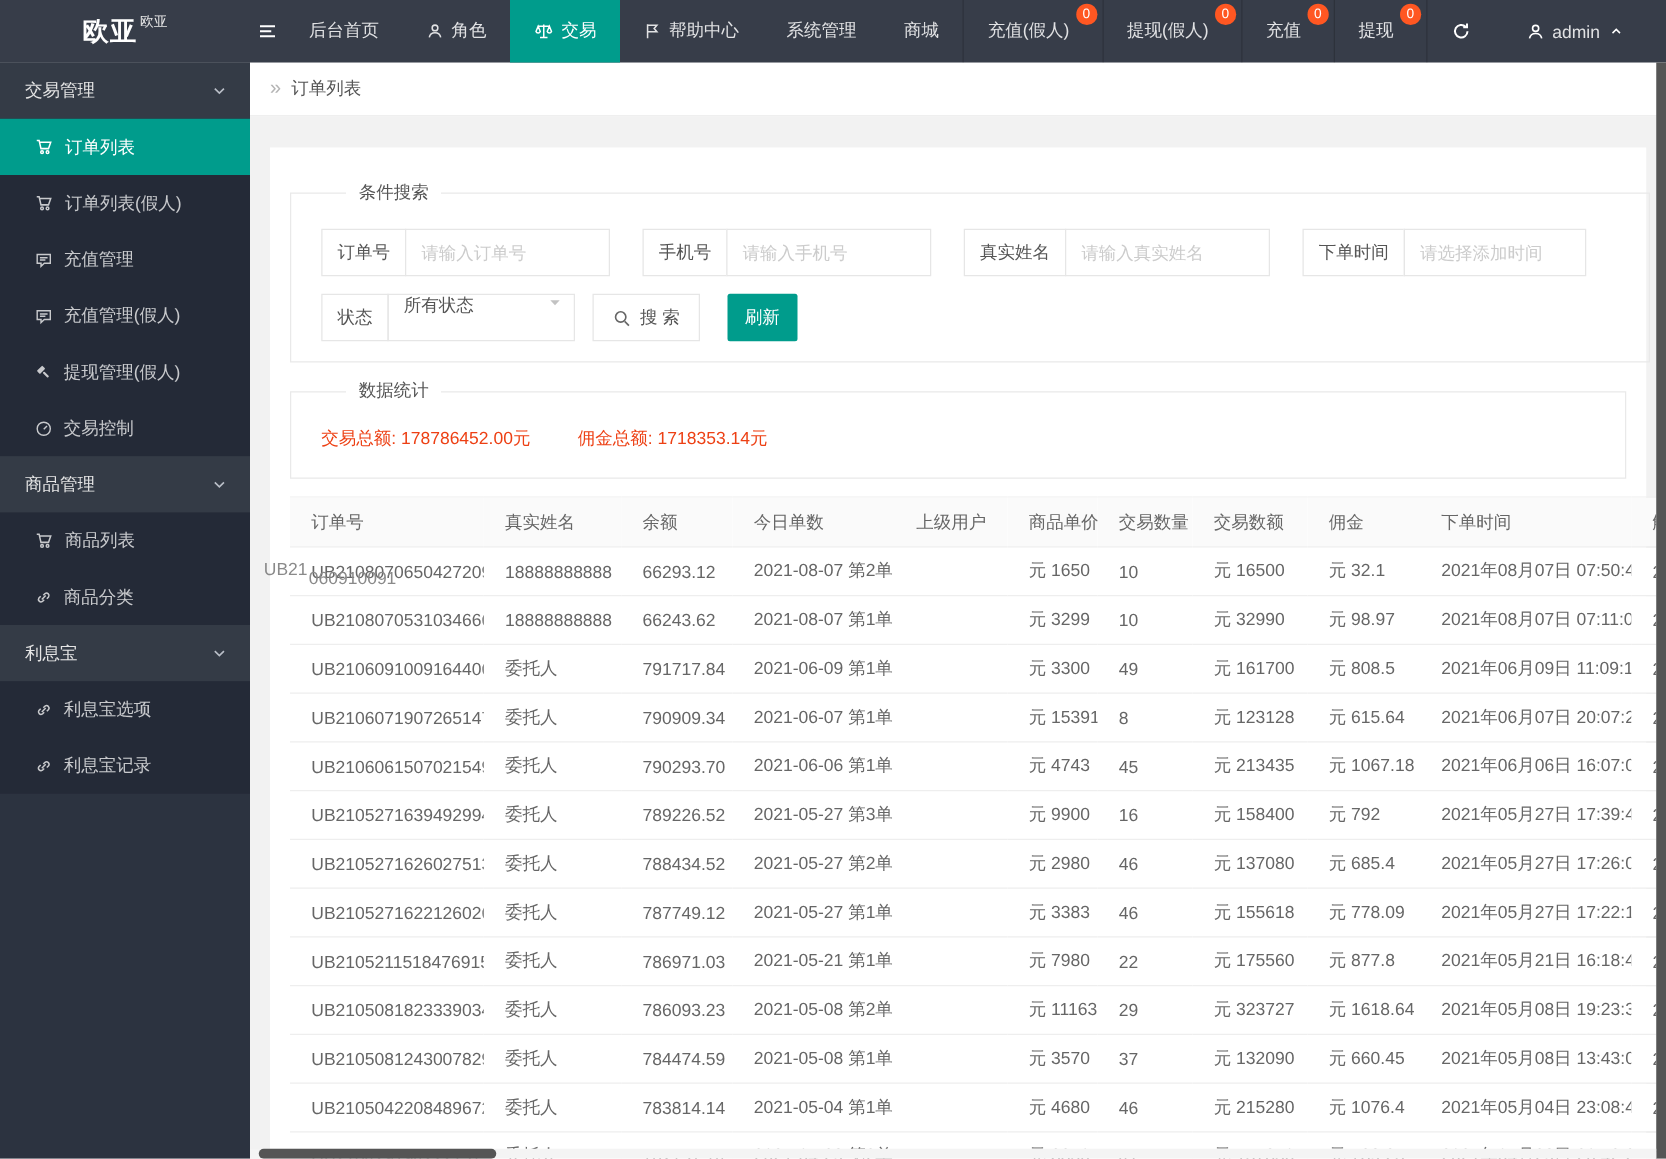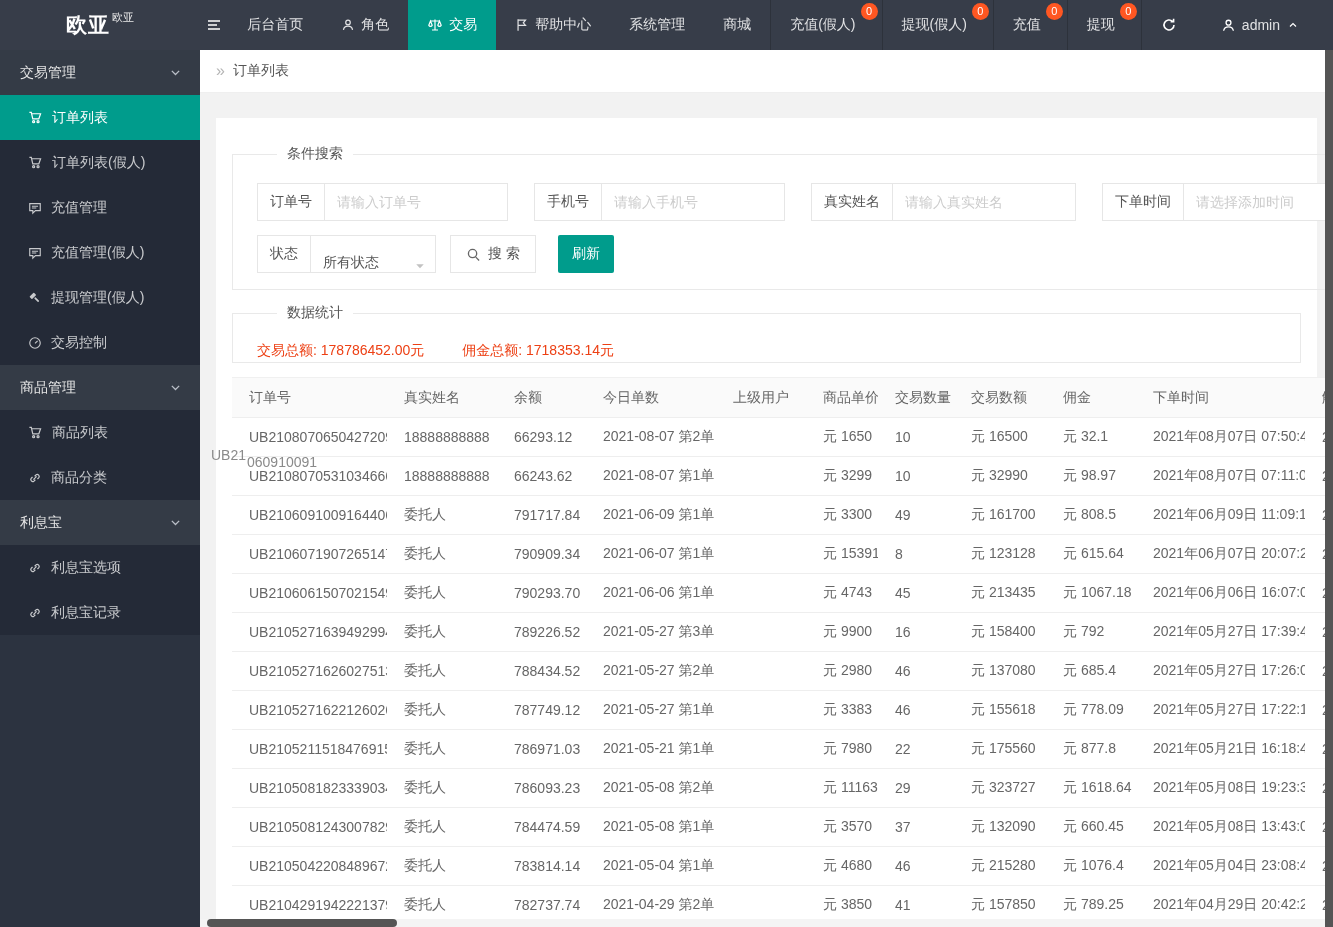--- a/index.html
+++ b/index.html
@@ -34,30 +34,30 @@
   .side-item.active .icon { color:#fff; }
 
   
   .crumb-bar { position:absolute; top:50px; left:200px; right:0; height:43px; background:#fff; display:flex; align-items:center; padding-left:16px; border-bottom:1px solid #efefef; z-index:5; }
   .crumb-icon { color:#b5b5b5; font-size:16px; margin-right:8px; }
   .crumb-title { color:#555; }
 
   
   .card { position:absolute; top:118px; left:216px; right:16px; bottom:0; background:#fff; z-index:4; }
   fieldset { border:1px solid #e9e9e9; margin:27px 16px 0 16px; padding:20px 24px 16px 24px; }
-  fieldset.stats { margin-top:14px; padding:14px 24px 2px 24px; }
+  fieldset.stats { margin-top:14px; padding:14px 24px 22px 24px; }
   legend { color:#555; padding:0 10px; margin-left:20px; }
 
   .form-row { display:flex; align-items:center; }
   .form-row + .form-row { margin-top:14px; }
   .fgroup { display:flex; align-items:stretch; margin-right:26px; }
   .flabel { border:1px solid #e6e6e6; background:#fff; color:#555; display:flex; align-items:center; padding:0 12px; height:38px; white-space:nowrap; }
-  .finput { border:1px solid #e6e6e6; margin-left:-1px; height:38px; width:184px; padding:0 12px; color:#666; font-size:14px; outline:none; font-family:inherit; }
+  .finput { border:1px solid #e6e6e6; margin-left:-1px; height:38px; width:164px; padding:0 12px; color:#666; font-size:14px; outline:none; font-family:inherit; }
   .finput::placeholder { color:#ccc; }
-  .fselect { border:1px solid #e6e6e6; margin-left:-1px; height:38px; width:126px; padding:0 12px; color:#555; display:flex; align-items:flex-end; position:relative; cursor:pointer; }
+  .fselect { border:1px solid #e6e6e6; margin-left:-1px; height:38px; width:150px; padding:0 12px; color:#555; display:flex; align-items:flex-start; position:relative; cursor:pointer; }
   .fselect .icon { position:absolute; right:9px; color:#c2c2c2; }
   .btn-search { display:flex; align-items:center; height:38px; padding:0 15px; background:#fff; border:1px solid #e6e6e6; color:#555; cursor:pointer; margin-right:22px; font-size:14px; font-family:inherit; }
   .btn-search .icon { margin-right:7px; color:#666; }
   .btn-refresh { height:38px; padding:0 14px; background:#009c8c; border:none; border-radius:2px; color:#fff; cursor:pointer; font-size:14px; font-family:inherit; }
 
   .stat-line { margin-top:6px; }
   .stat-item { color:#ed4014; margin-right:34px; }
 
   
   .table-wrap { margin:14px 0 0 16px; overflow:hidden; width:1093px; }

